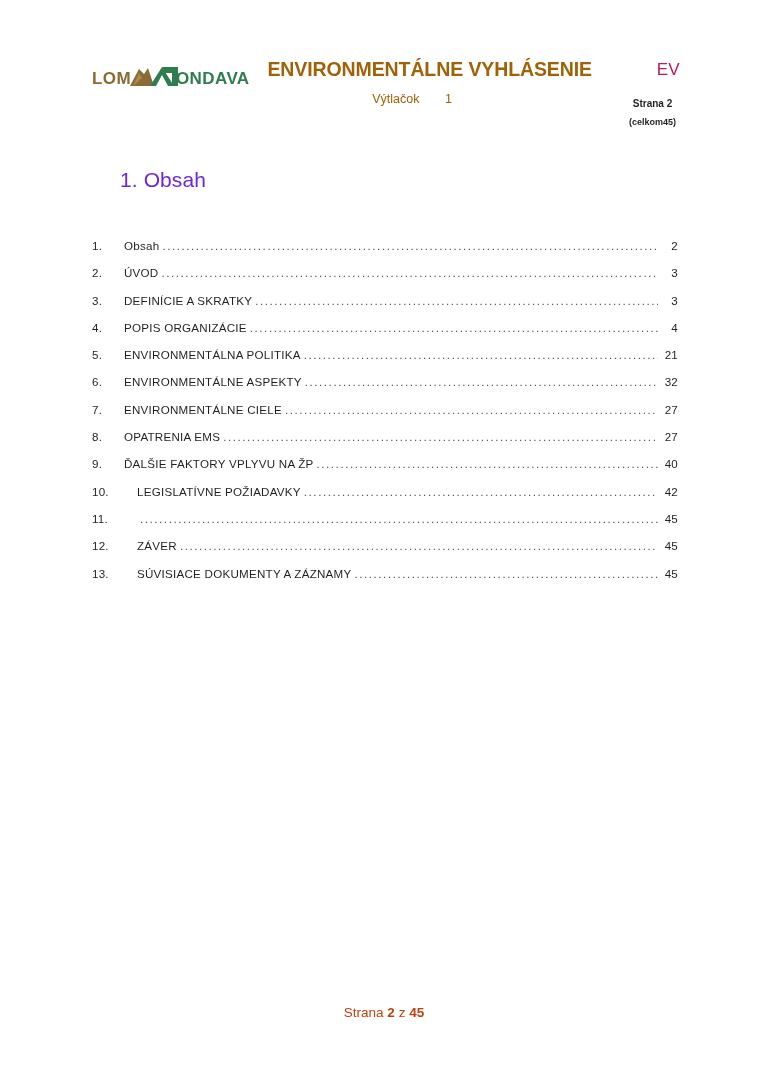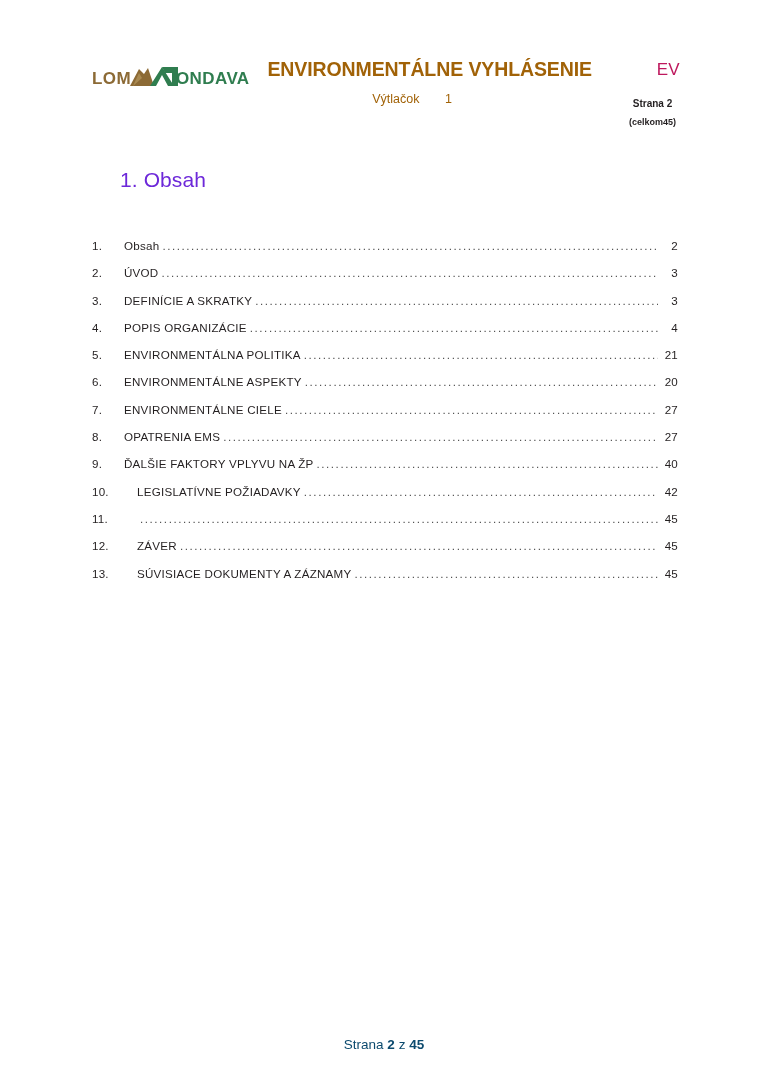--- a/index.html
+++ b/index.html
@@ -170,22 +170,21 @@
   }
 
   
   .doc-footer {
     position: absolute;
     left: 0;
     right: 0;
     top: 1005px;
     text-align: center;
     font-size: 13.5px;
-    color: #0c4a6e;
-    margin-top: 32px;
+    color: #c2410c;
   }
   .doc-footer .ft-label { font-weight: normal; }
   .doc-footer .ft-page  { font-weight: bold; }
   .doc-footer .ft-of    { font-weight: normal; }
   .doc-footer .ft-total { font-weight: bold; }
 </style>
 </head>
 <body>
 
 <div class="page">
@@ -248,21 +247,21 @@
       <div class="toc-row">
         <span class="toc-num">5.</span>
         <span class="toc-label">ENVIRONMENTÁLNA POLITIKA</span>
         <span class="toc-dots"></span>
         <span class="toc-page">21</span>
       </div>
       <div class="toc-row">
         <span class="toc-num">6.</span>
         <span class="toc-label">ENVIRONMENTÁLNE ASPEKTY</span>
         <span class="toc-dots"></span>
-        <span class="toc-page">20</span>
+        <span class="toc-page">32</span>
       </div>
       <div class="toc-row">
         <span class="toc-num">7.</span>
         <span class="toc-label">ENVIRONMENTÁLNE CIELE</span>
         <span class="toc-dots"></span>
         <span class="toc-page">27</span>
       </div>
       <div class="toc-row">
         <span class="toc-num">8.</span>
         <span class="toc-label">OPATRENIA EMS</span>

